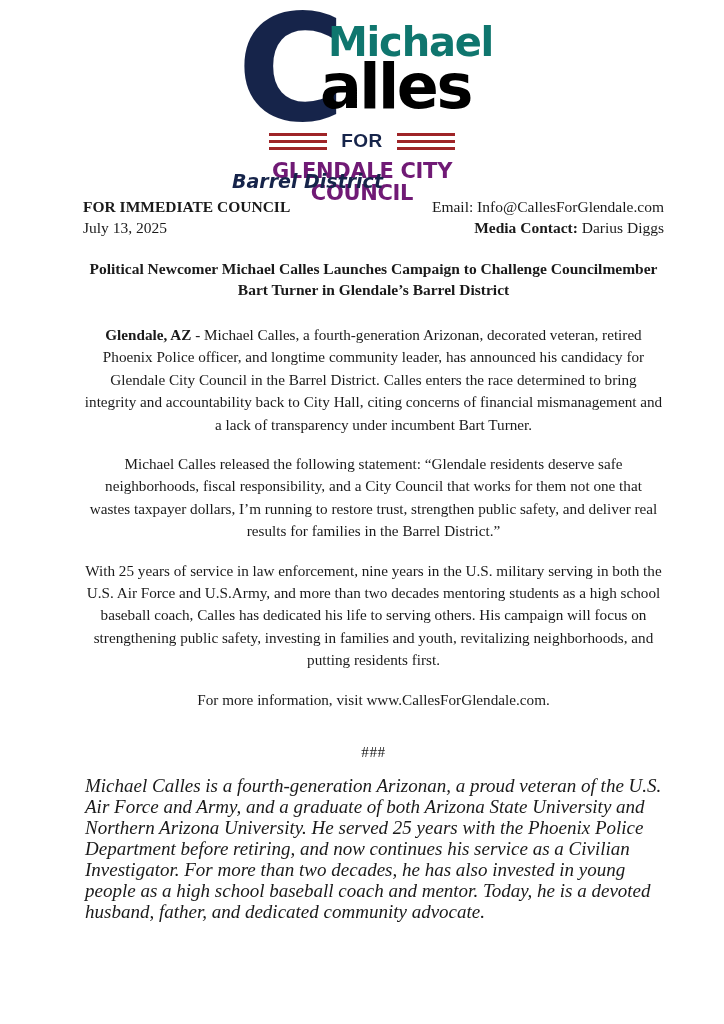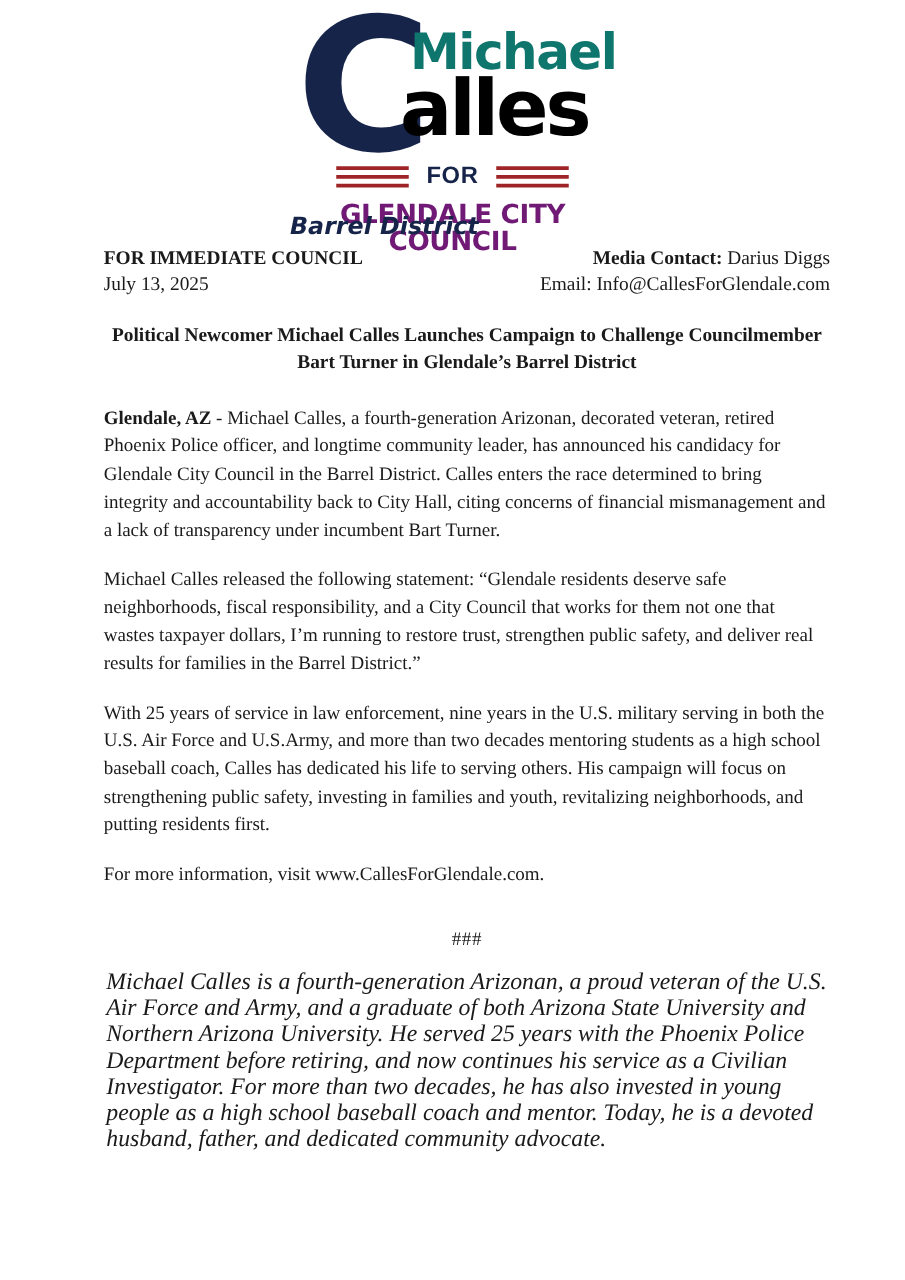--- a/index.html
+++ b/index.html
@@ -164,20 +164,21 @@
   }
 
   .body-text {
     margin-top: 24px;
     font-size: 15.2px;
     line-height: 22.4px;
     text-align: left;
   }
   .body-text p {
     margin: 0 0 17px 0;
+    text-align: center;
   }
   .body-text p:last-child { margin-bottom: 0; }
   .lede-label { font-weight: 700; }
 
   .hashes {
     margin-top: 30px;
     text-align: center;
     font-size: 15.2px;
     line-height: 22px;
     letter-spacing: 0.5px;
@@ -226,25 +227,25 @@
   </div>
 
   <div class="content">
 
     <div class="release-head">
       <div class="rh-left">
         <div class="rh-bold">FOR IMMEDIATE COUNCIL</div>
         <div>July 13, 2025</div>
       </div>
       <div class="rh-right">
+        <div>Email: Info@CallesForGlendale.com</div>
         <div>
           <span class="rh-bold">Media Contact:</span>
           <span>Darius Diggs</span>
         </div>
-        <div>Email: Info@CallesForGlendale.com</div>
       </div>
     </div>
 
     <div class="headline">Political Newcomer Michael Calles Launches Campaign to Challenge Councilmember Bart Turner in Glendale’s Barrel District</div>
 
     <div class="body-text">
       <p>
         <span class="lede-label">Glendale, AZ</span><span> - Michael Calles, a fourth-generation Arizonan, decorated veteran, retired Phoenix Police officer, and longtime community leader, has announced his candidacy for Glendale City Council in the Barrel District. Calles enters the race determined to bring integrity and accountability back to City Hall, citing concerns of financial mismanagement and a lack of transparency under incumbent Bart Turner.</span>
       </p>
       <p>Michael Calles released the following statement: “Glendale residents deserve safe neighborhoods, fiscal responsibility, and a City Council that works for them not one that wastes taxpayer dollars, I’m running to restore trust, strengthen public safety, and deliver real results for families in the Barrel District.”</p>

